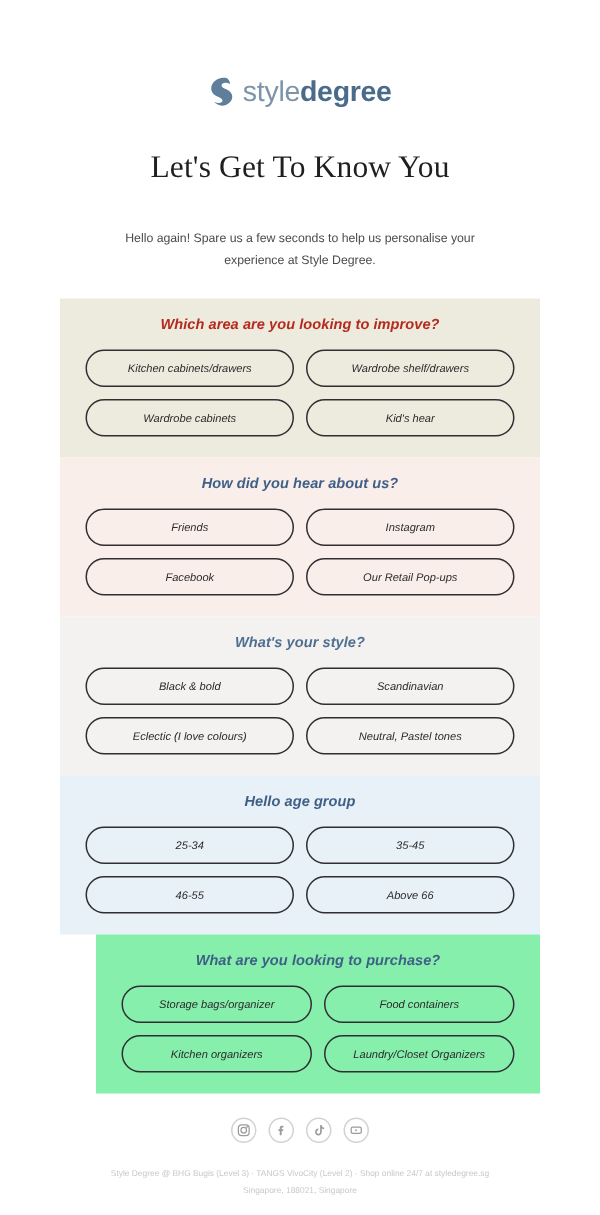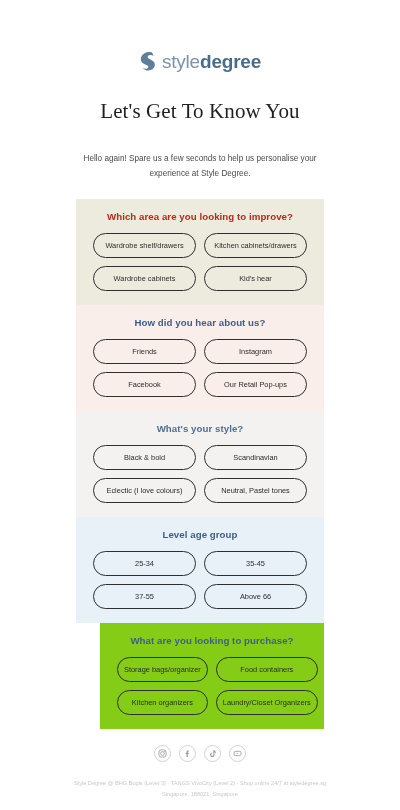--- a/index.html
+++ b/index.html
@@ -65,22 +65,23 @@
     margin: 28px auto 0 auto;
     width: 272px;
     font-size: 8.2px;
     line-height: 1.75;
     color: #4b4b4b;
     font-weight: 400;
   }
 
   
   .panel {
-    width: 248px;
+    width: 320px;
     margin: 18px auto 0 auto;
+    font-style: italic;
   }
 
   .section {
     padding: 12px 17px 14px 17px;
   }
 
   .section-title {
     text-align: center;
     font-size: 9.7px;
     font-weight: 700;
@@ -171,22 +172,22 @@
     </div>
 
     <h1 class="page-title">Let's Get To Know You</h1>
     <p class="page-subtitle">Hello again! Spare us a few seconds to help us personalise your experience at Style Degree.</p>
   </div>
 
   <div class="panel" id="panel">
       <div class="section" style="background: rgb(237, 234, 222);">
         <div class="section-title" style="color: rgb(181, 42, 30);">Which area are you looking to improve?</div>
         <div class="pill-grid">
+          <div class="pill">Kitchen cabinets/drawers</div>
           <div class="pill">Wardrobe shelf/drawers</div>
-          <div class="pill">Kitchen cabinets/drawers</div>
           <div class="pill">Wardrobe cabinets</div>
           <div class="pill">Kid's hear</div>
         </div>
       </div>
       <div class="section" style="background: rgb(250, 238, 234);">
         <div class="section-title" style="color: rgb(63, 95, 134);">How did you hear about us?</div>
         <div class="pill-grid">
           <div class="pill">Friends</div>
           <div class="pill">Instagram</div>
           <div class="pill">Facebook</div>
@@ -196,29 +197,29 @@
       <div class="section" style="background: rgb(243, 242, 240);">
         <div class="section-title" style="color: rgb(79, 111, 146);">What's your style?</div>
         <div class="pill-grid">
           <div class="pill">Black &amp; bold</div>
           <div class="pill">Scandinavian</div>
           <div class="pill">Eclectic (I love colours)</div>
           <div class="pill">Neutral, Pastel tones</div>
         </div>
       </div>
       <div class="section" style="background: rgb(232, 240, 248);">
-        <div class="section-title" style="color: rgb(63, 95, 134);">Level age group</div>
+        <div class="section-title" style="color: rgb(63, 95, 134);">Hello age group</div>
         <div class="pill-grid">
           <div class="pill">25-34</div>
           <div class="pill">35-45</div>
-          <div class="pill">37-55</div>
+          <div class="pill">46-55</div>
           <div class="pill">Above 66</div>
         </div>
       </div>
-      <div class="section" style="background: #84cc16; margin-left: 24px;">
+      <div class="section" style="background: #86efac; margin-left: 24px;">
         <div class="section-title" style="color: rgb(63, 95, 134);">What are you looking to purchase?</div>
         <div class="pill-grid">
           <div class="pill">Storage bags/organizer</div>
           <div class="pill">Food containers</div>
           <div class="pill">Kitchen organizers</div>
           <div class="pill">Laundry/Closet Organizers</div>
         </div>
       </div>
     </div>
 

